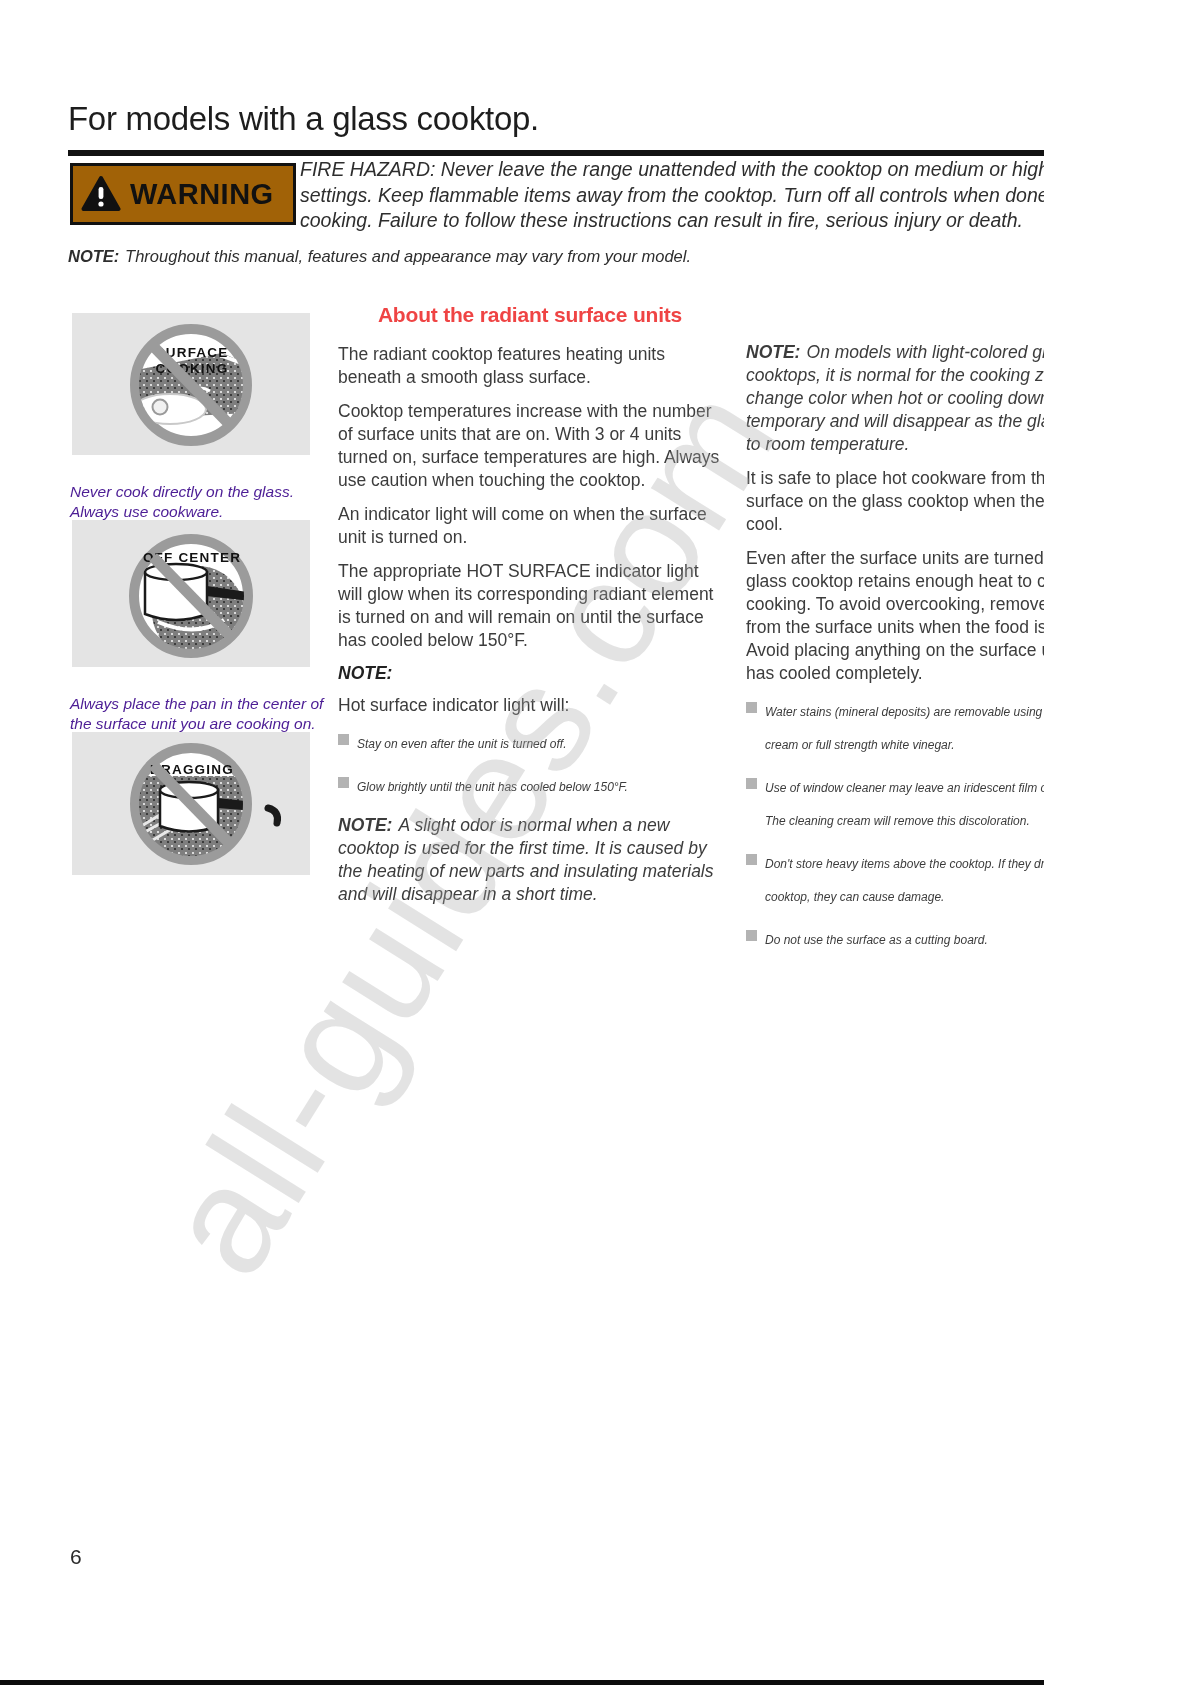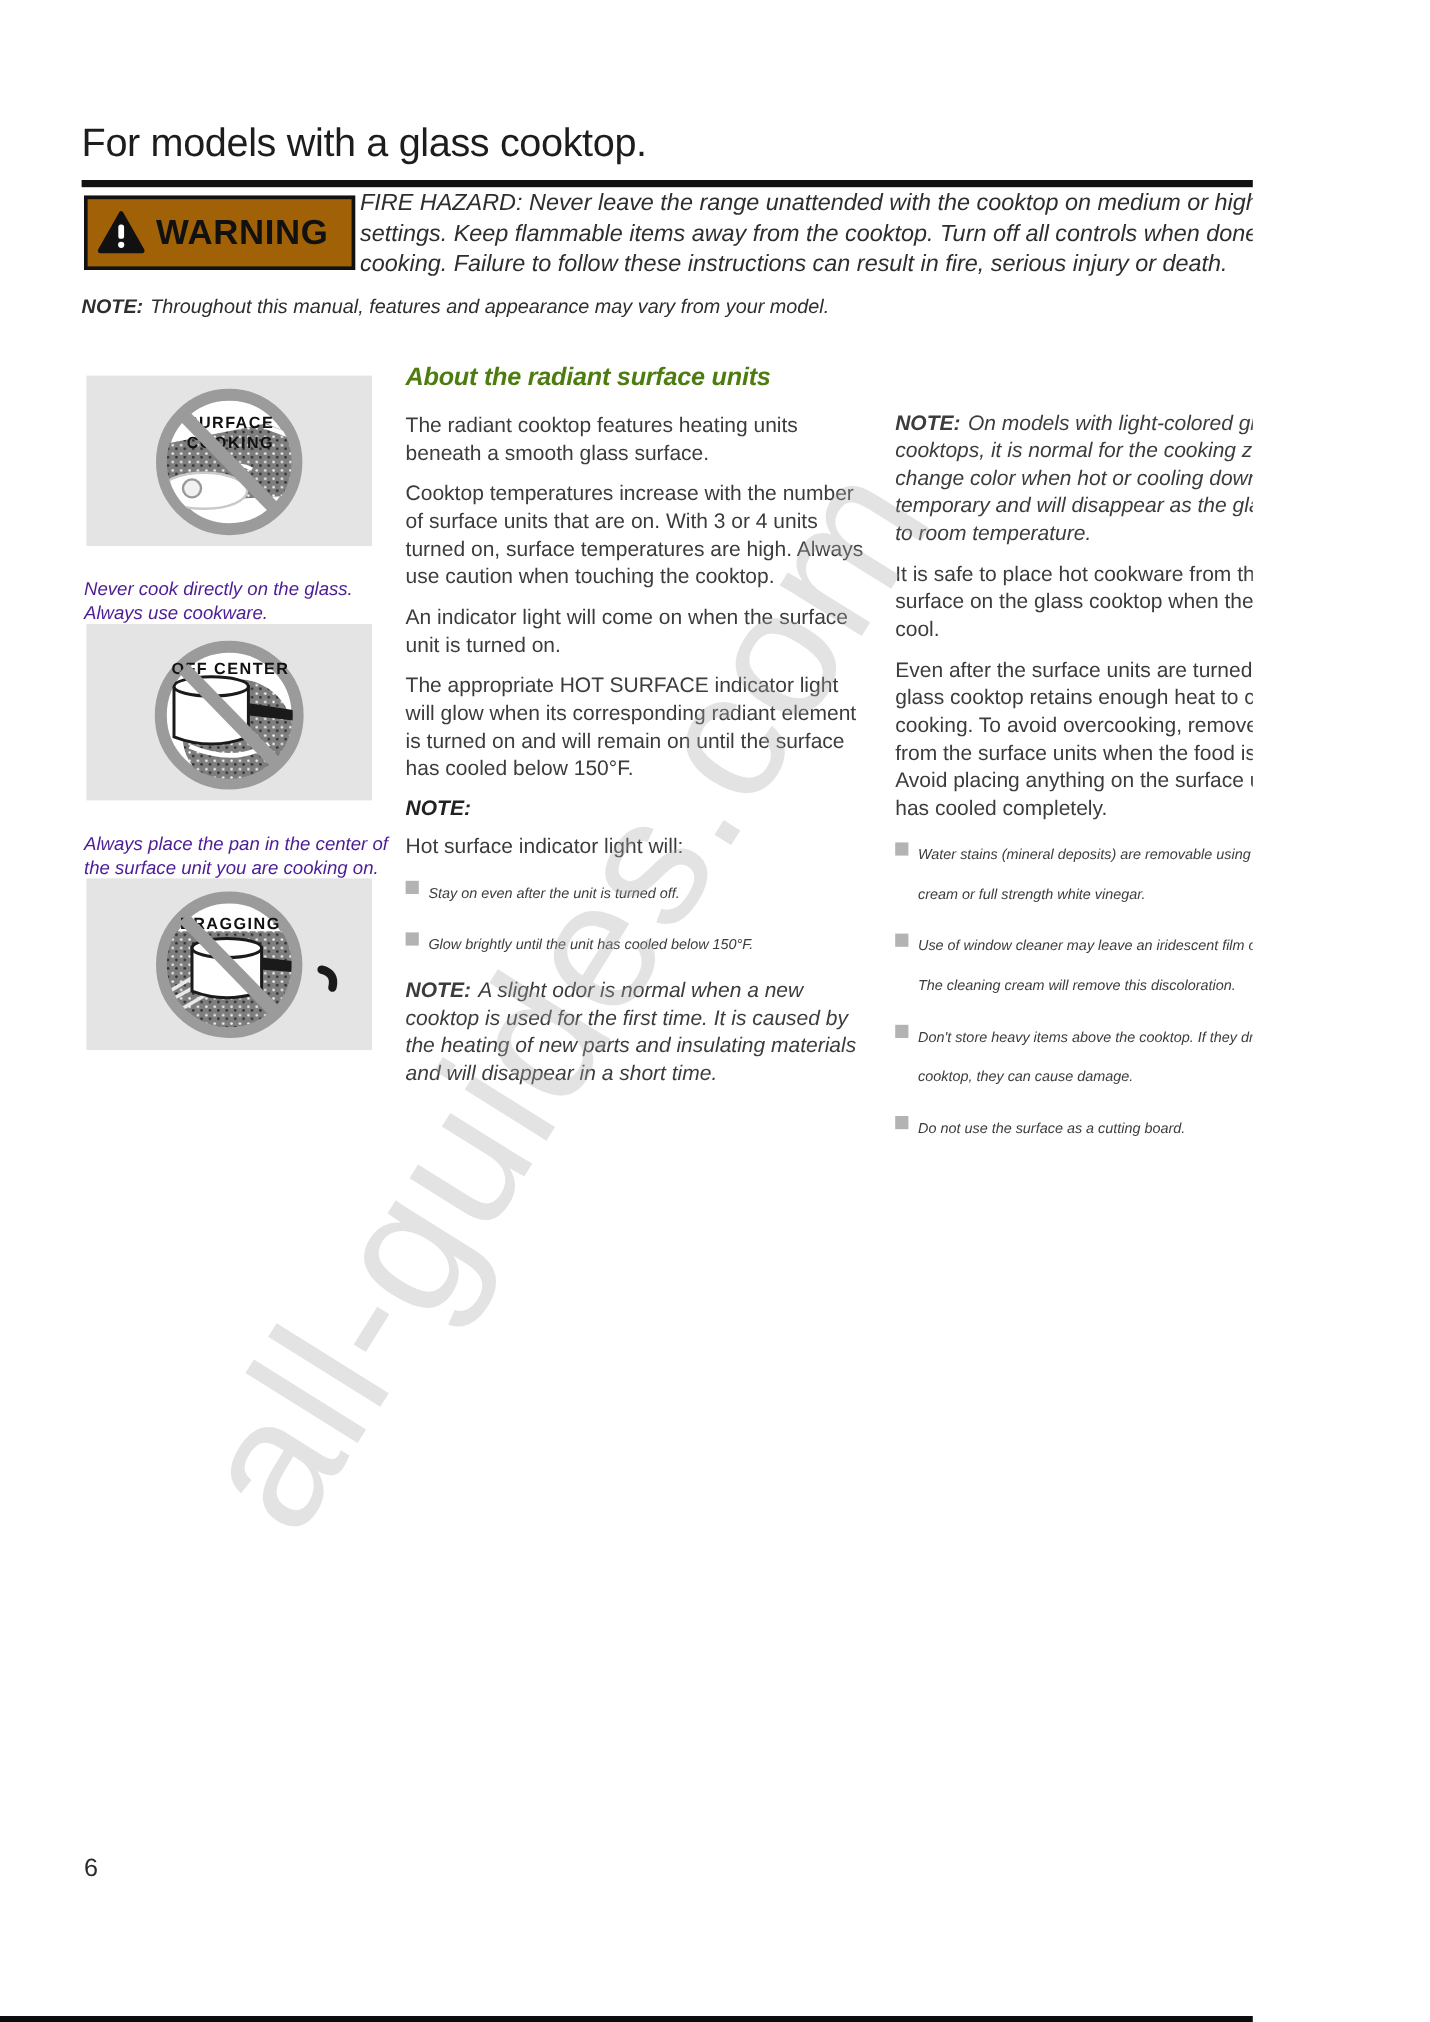--- a/index.html
+++ b/index.html
@@ -31,21 +31,21 @@
   .figure-box{position:absolute;left:72px;width:238px;background:#e4e4e4;}
   .figure-caption{
     position:absolute;left:70px;width:254px;
     font-style:italic;font-size:15.5px;line-height:20px;color:#4c1d95;margin-top:20px;
   }
   
   .col-mid{position:absolute;left:338px;top:303px;width:384px;}
   .col-right{position:absolute;left:746px;top:341px;width:382px;}
   .col-mid p,.col-right p{margin:0 0 11px 0;font-size:17.5px;line-height:23px;}
   .section-heading{
-    margin:0 0 16px 0;font-size:21px;font-weight:700;font-style:italic;color:#4d7c0f;letter-spacing:-0.2px;
+    margin:0 0 16px 0;font-size:21px;font-weight:700;color:#ef4444;letter-spacing:-0.2px;text-align:center;
   }
   .note-heading{margin:6px 0 10px 0;font-size:17.5px;font-weight:700;font-style:italic;color:#222;}
   .italic{font-style:italic;}
   ul.square-list{list-style:none;margin:2px 0 6px 0;padding:0;}
   ul.square-list li{
     position:relative;padding-left:19px;margin:0 0 10px 0;
     font-style:italic;font-size:12px;line-height:33px;
   }
   ul.square-list li::before{
     content:"";position:absolute;left:0;top:5.5px;width:11px;height:11px;background:#b3b3b3;

